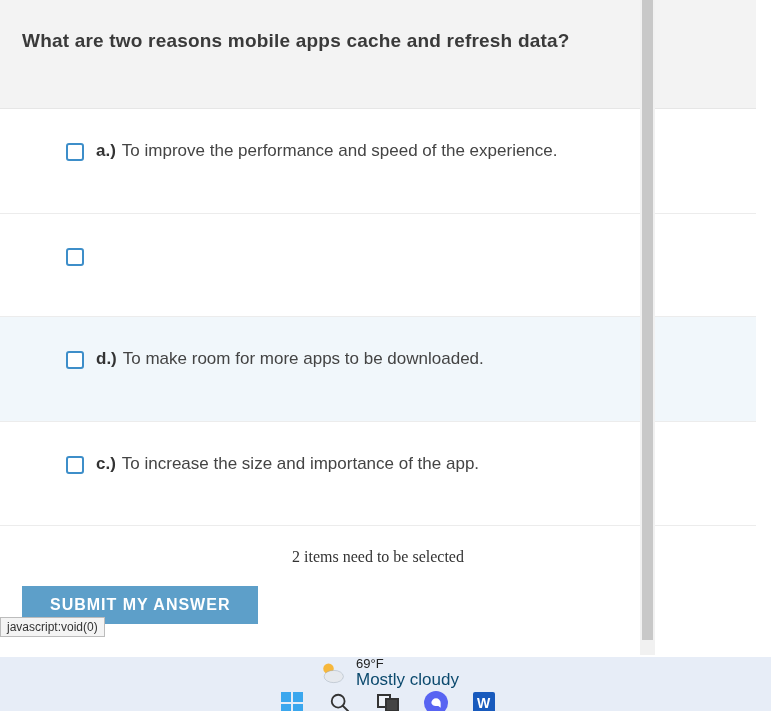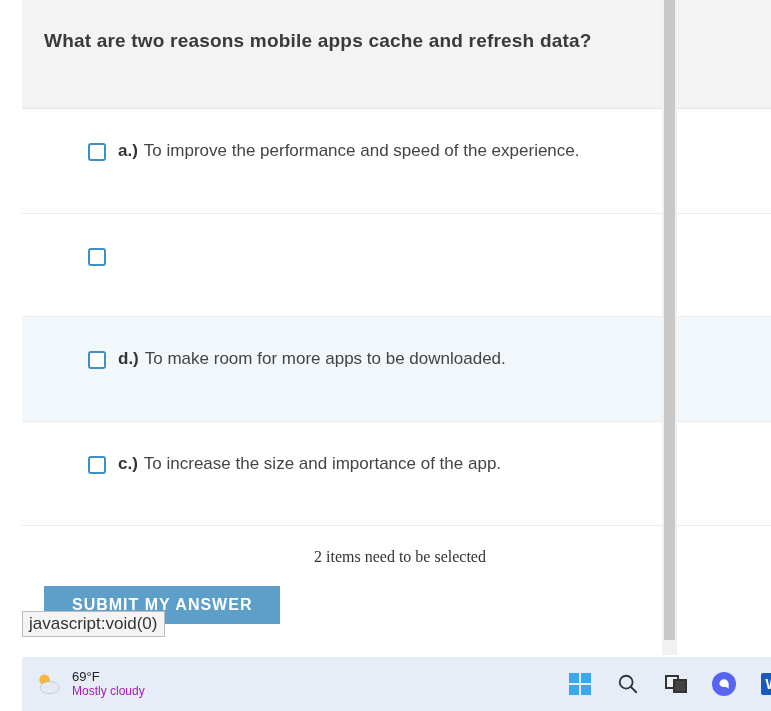--- a/index.html
+++ b/index.html
@@ -1,43 +1,43 @@
 <!DOCTYPE html>
 <html><head>
 <meta charset="utf-8">
 <style>
   * { box-sizing: border-box; margin: 0; padding: 0; }
   html, body { width: 771px; height: 711px; overflow: hidden; font-family: -apple-system, BlinkMacSystemFont, "Segoe UI", Arial, sans-serif; background: #fff; }
-  .viewport { position: relative; width: 655px; height: 711px; margin-left: 22px; }
+  .viewport { position: relative; width: 655px; height: 711px; }
   .content { width: 756px; height: 711px; position: relative; }
   .scrollbar { position: absolute; right: 0; top: 0; width: 15px; height: 655px; background: #f1f1f1; }
   .scrollbar-thumb { position: absolute; top: 0; left: 2px; width: 11px; height: 640px; background: #c8c8c8; border-radius: 0; }
 
   .question-header { background: #f3f3f3; padding: 30px 22px 56px 22px; border-bottom: 1px solid #e6e6e6; }
   .question-text { font-size: 19px; font-weight: 600; color: #3a3a3a; letter-spacing: 0.2px; }
 
   .options { }
   .option-row { display: flex; align-items: flex-start; gap: 12px; padding: 30px 22px 50px 66px; border-bottom: 1px solid #ececec; background: #fff; }
   .option-row.highlight { background: #f1f7fb; }
   .checkbox { flex: 0 0 18px; width: 18px; height: 18px; border: 2px solid #3d8ec9; border-radius: 3px; margin-top: 4px; background: #fff; }
   .option-text { font-size: 17px; color: #444; line-height: 1.4; }
   .option-text .pref { font-weight: 700; color: #333; margin-right: 6px; }
 
   .footer-area { padding: 22px 22px 0 22px; }
   .instruction { font-family: "Segoe Script", "Comic Sans MS", cursive; font-size: 16px; color: #333; margin-bottom: 20px; text-align: center; }
   .submit-btn { background: #5d9fc9; color: #fff; border: none; padding: 10px 28px; font-size: 16px; font-weight: 700; letter-spacing: 1px; cursor: pointer; }
 
-  .status-tooltip { position: absolute; left: 0; bottom: 74px; background: #f4f4f4; border: 1px solid #bcbcbc; padding: 2px 6px; font-size: 17px; color: #333; font-family: "Segoe UI", Arial, sans-serif; }
+  .status-tooltip { position: absolute; left: 0; bottom: 74px; background: #f4f4f4; border: 1px solid #bcbcbc; padding: 2px 6px; font-size: 12px; color: #333; font-family: "Segoe UI", Arial, sans-serif; }
 
-  .taskbar { position: absolute; left: 0; bottom: 0; width: 771px; height: 54px; background: #e7edf7; display: flex; align-items: center; justify-content: space-between; padding: 0 6px 0 12px; }
+  .taskbar { position: absolute; left: 0; bottom: 0; width: 771px; height: 54px; background: #e7edf7; display: flex; align-items: center; justify-content: space-between; padding: 0 6px 0 12px; flex-direction: column; }
   .weather { display: flex; align-items: center; gap: 10px; }
   .weather-icon { width: 28px; height: 28px; position: relative; }
   .weather-text { display: flex; flex-direction: column; line-height: 1.1; }
   .weather-temp { font-size: 13px; color: #222; }
-  .weather-desc { font-size: 12px; color: #a21caf; }
+  .weather-desc { font-size: 17px; color: #0c4a6e; }
   .task-icons { display: flex; align-items: center; gap: 22px; padding-right: 2px; }
   .tb-icon { width: 26px; height: 26px; display: flex; align-items: center; justify-content: center; }
 
   
   .win-grid { width: 22px; height: 22px; display: grid; grid-template-columns: 1fr 1fr; grid-template-rows: 1fr 1fr; gap: 2px; }
   .win-grid span:nth-child(1){ background:#3ba7ee;} 
   .win-grid span:nth-child(2){ background:#3ba7ee;}
   .win-grid span:nth-child(3){ background:#3ba7ee;}
   .win-grid span:nth-child(4){ background:#3ba7ee;}
 

